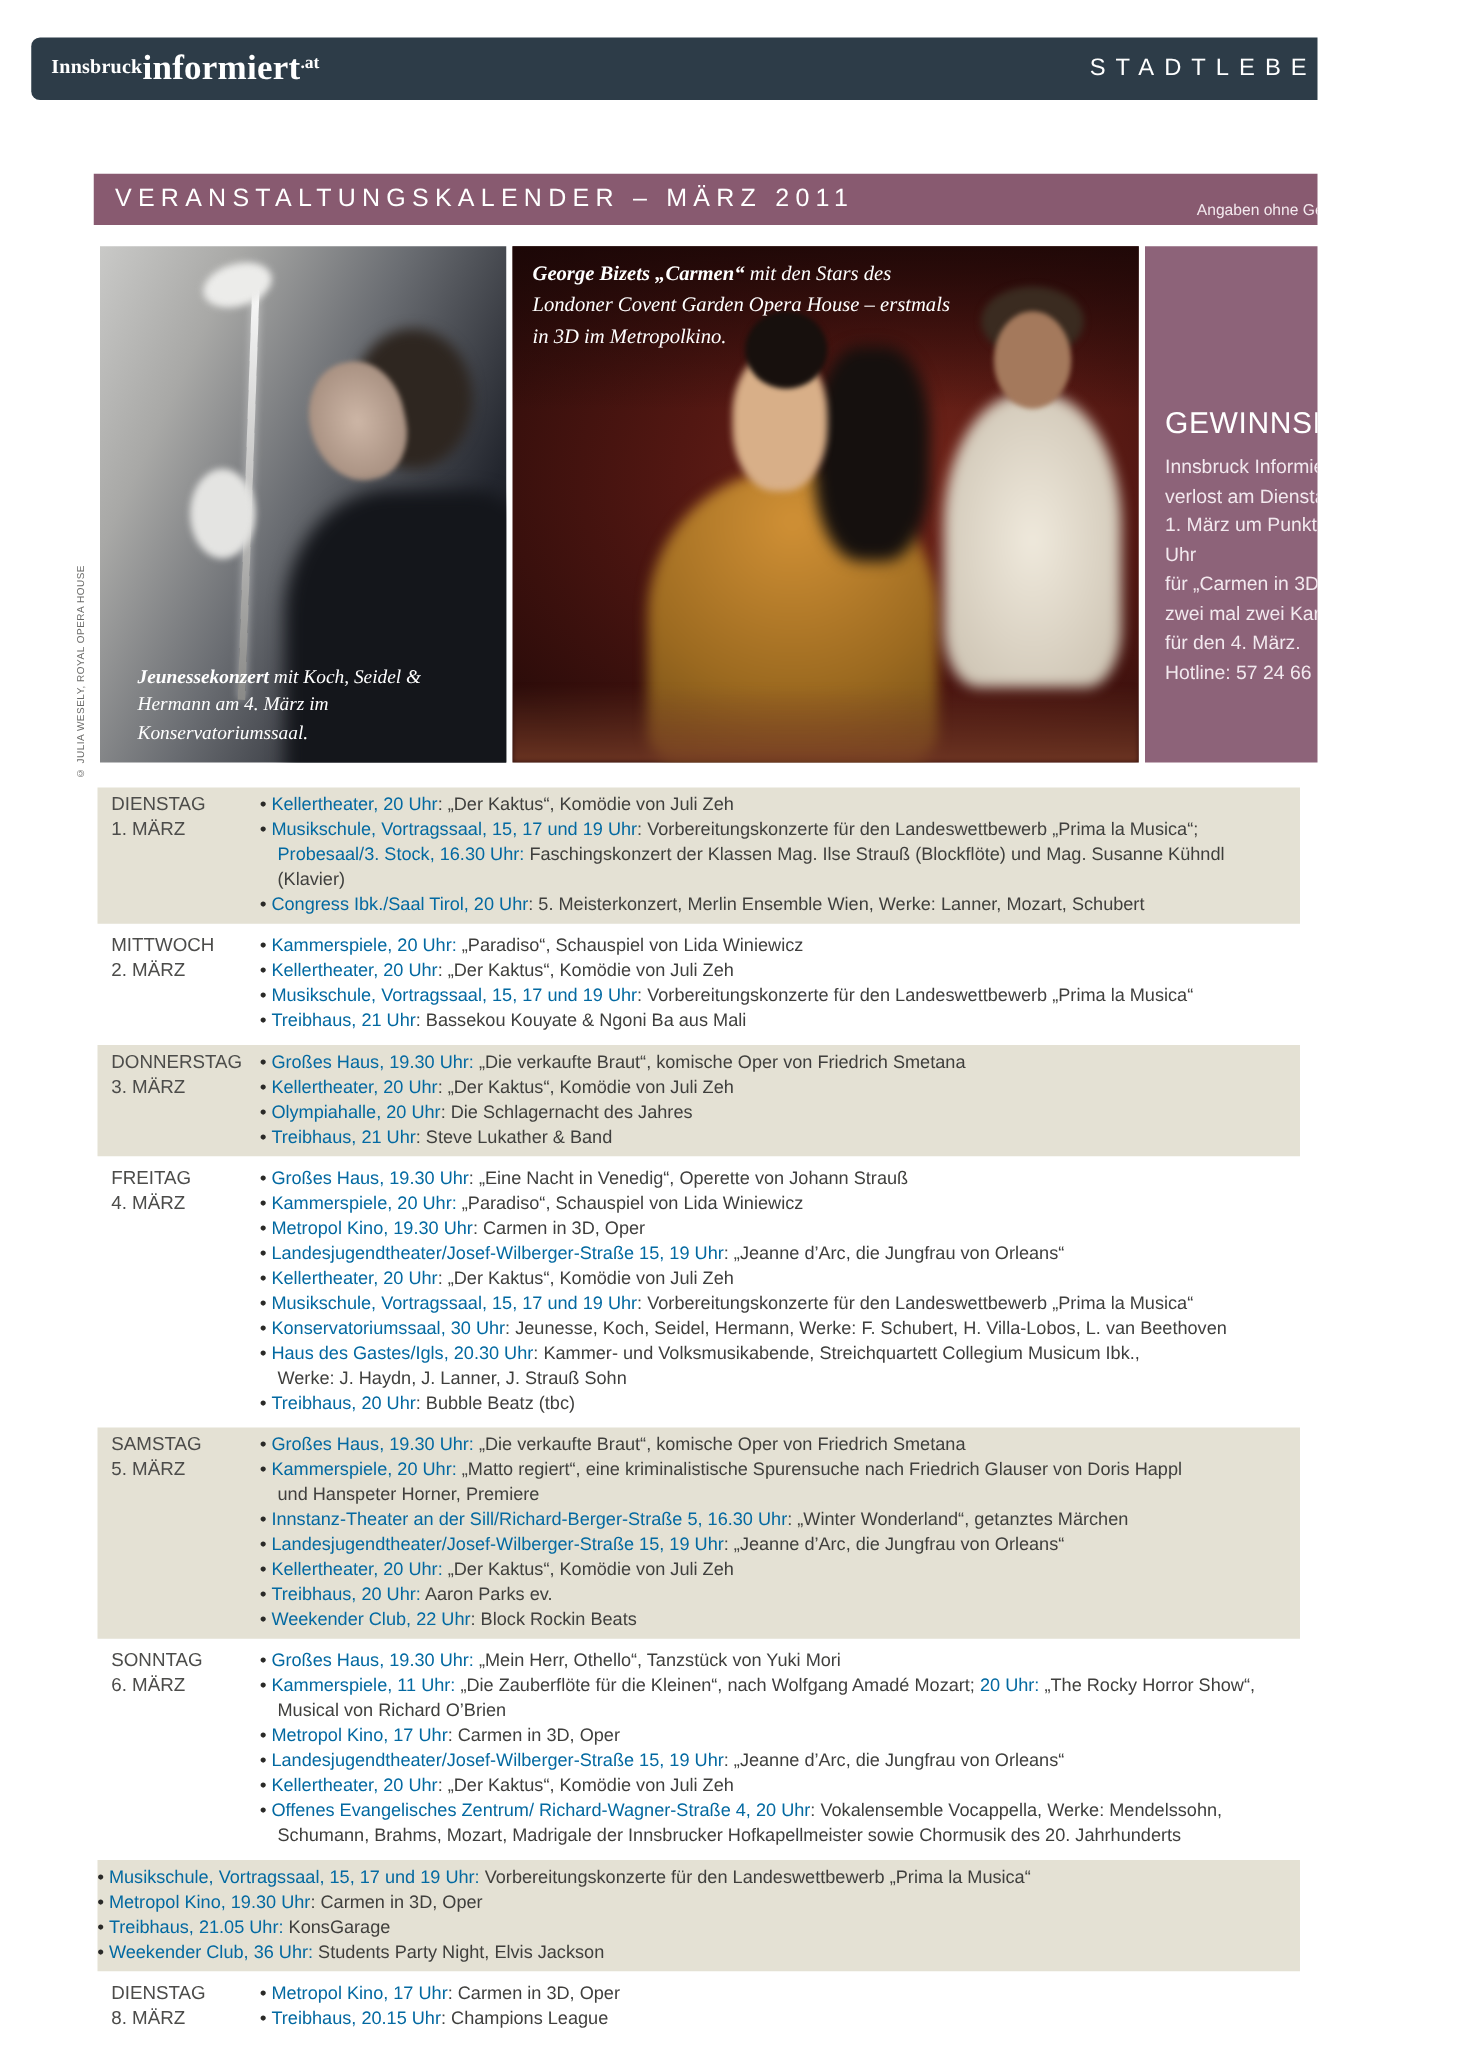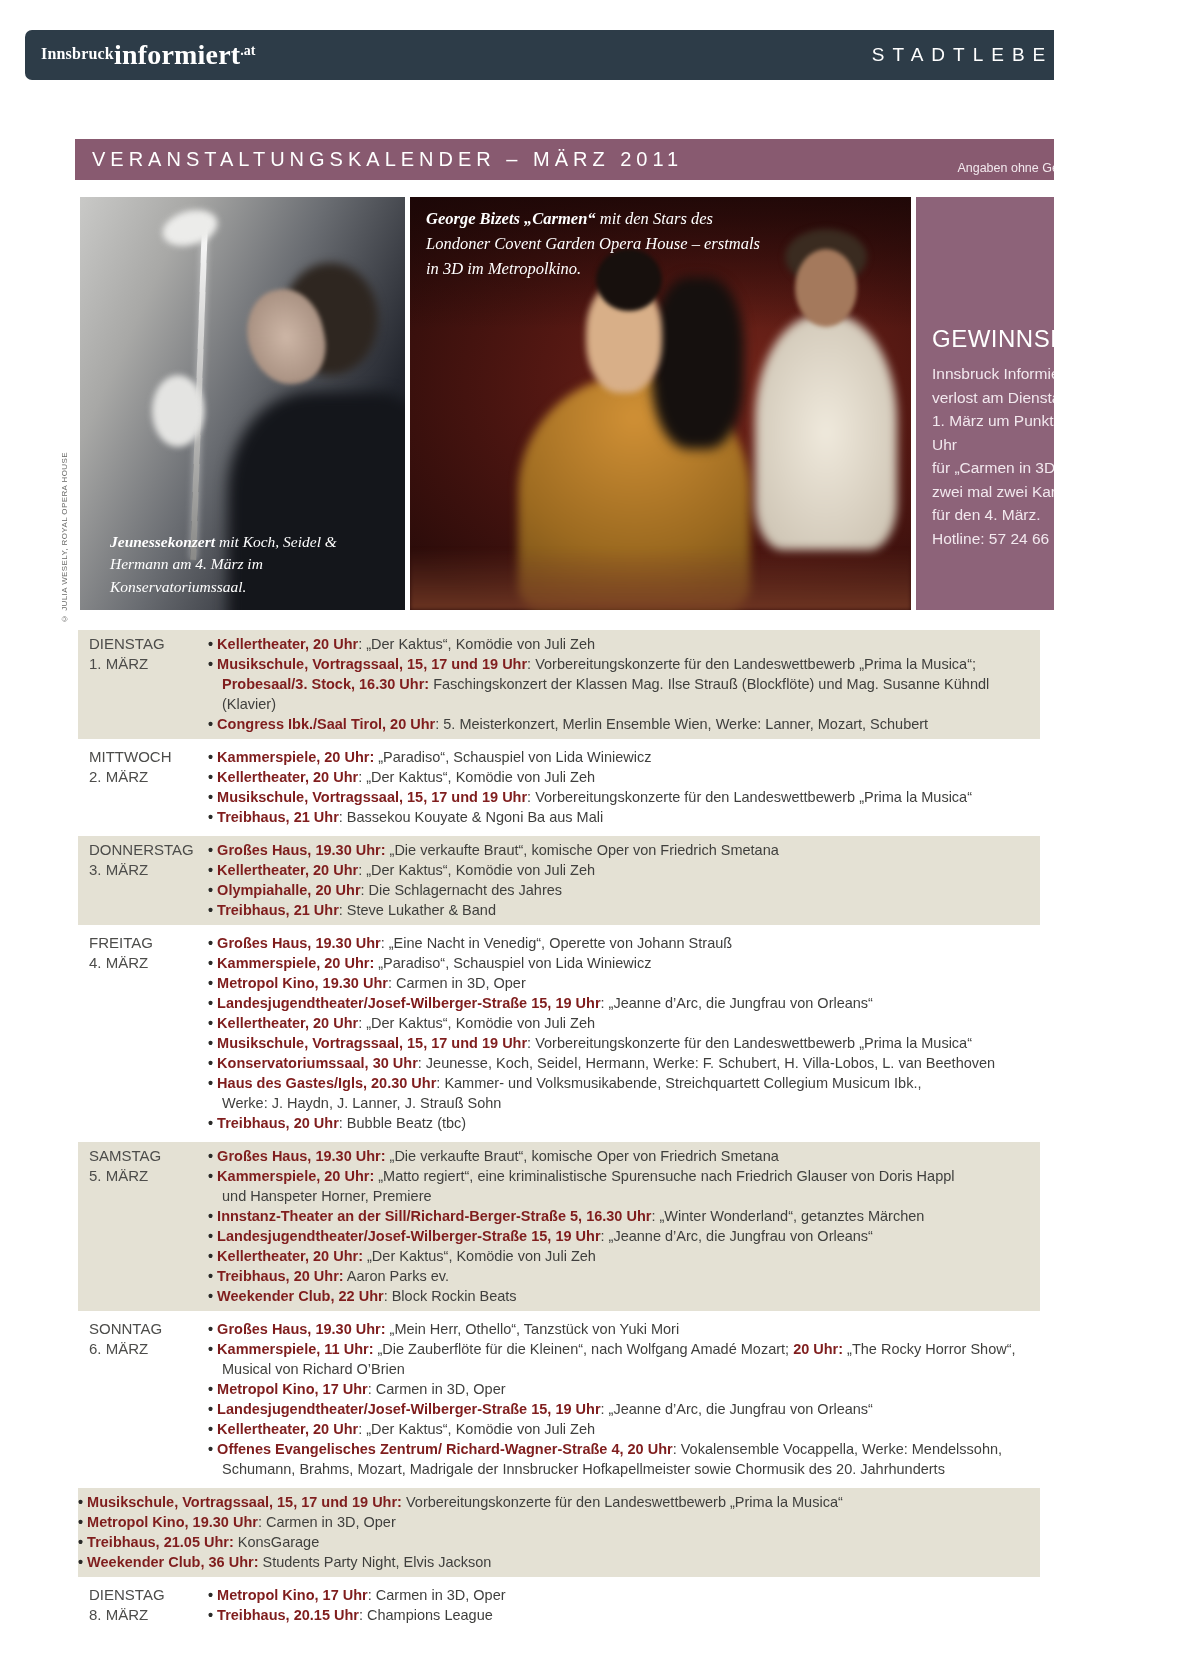--- a/index.html
+++ b/index.html
@@ -70,21 +70,21 @@
       font-size:8px;color:#6a6a68;letter-spacing:.4px;}
 
   
   .calendar{position:absolute;left:78px;top:630px;width:962px;}
   .cal-row{display:flex;margin-bottom:4px;padding:4px 0 5px 0;}
   .cal-row.shaded{background:var(--c-row,#e4e1d4);}
   .day-col{width:130px;box-sizing:border-box;padding-left:11px;font-size:15px;line-height:20px;
       color:#4c4c4a;flex-shrink:0;}
   .events-col{flex:1;box-sizing:border-box;padding-right:10px;font-size:14.5px;line-height:20px;color:#3f3f3d;}
   .event{padding-left:14px;text-indent:-14px;}
-  .event .b{font-weight:bold;color:#7f1d1d;}
+  .event .b{font-weight:normal;color:#0369a1;}
   .event .bullet{font-weight:bold;color:#2a2a28;}
 </style>
 </head>
 <body>
 
 <div class="page">
 
   <div class="header-bar">
     <div class="brand">
       <span class="b-prefix">Innsbruck</span><span class="b-main">informiert</span><span class="b-suffix">.at</span>

